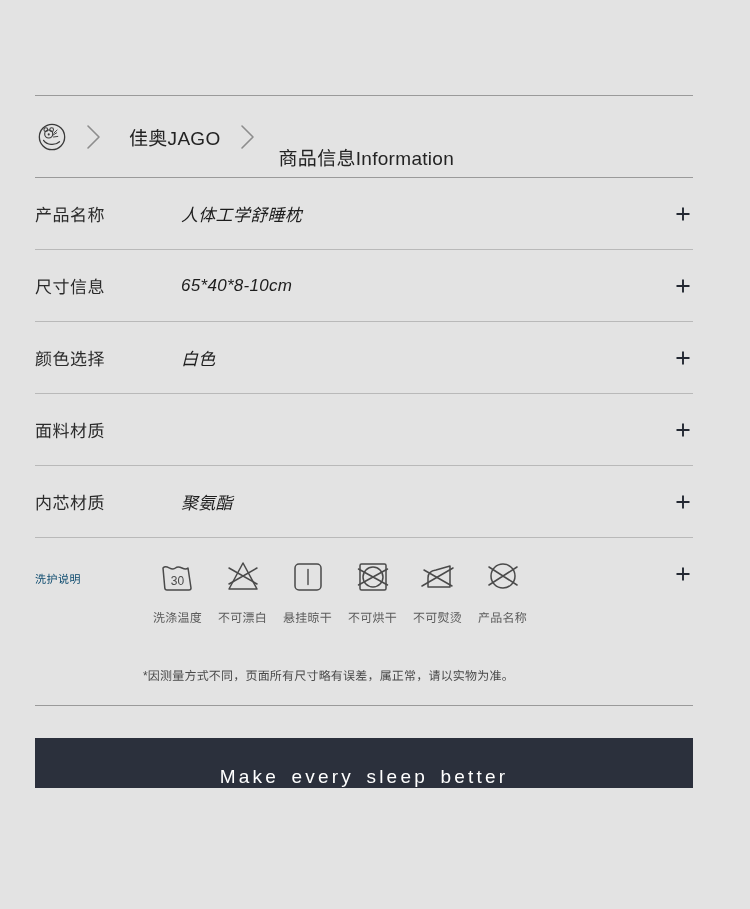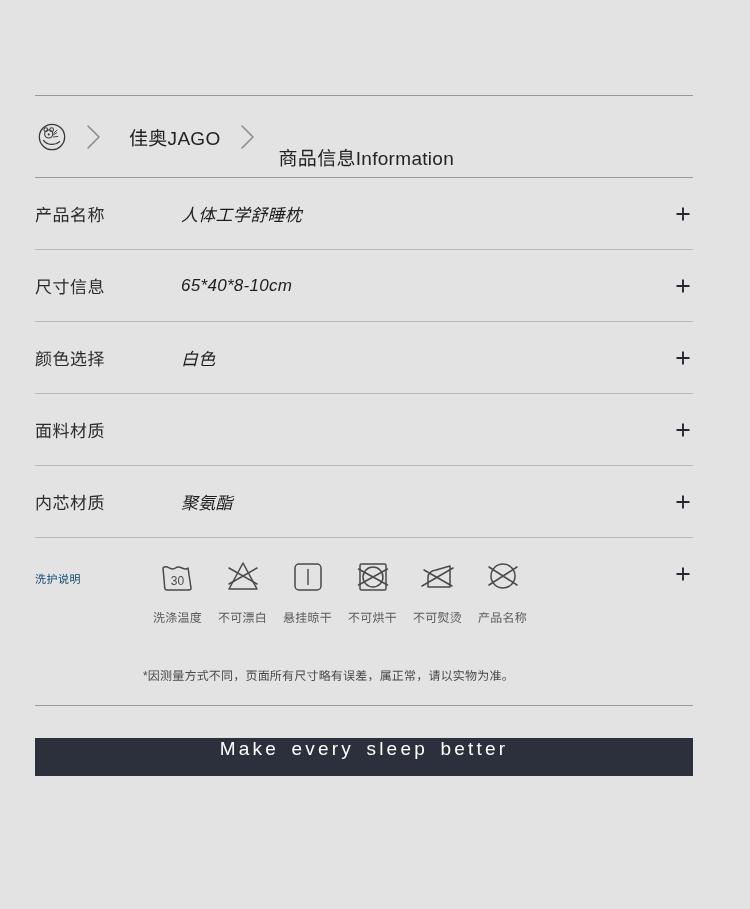--- a/index.html
+++ b/index.html
@@ -145,24 +145,24 @@
     color:#4a4a4a;
     letter-spacing:.2px;
   }
 
   .rule-bottom-wrap{margin-top:22px;}
 
   
   .footer-banner{
     margin-top:32px;
     width:658px;
-    height:38px;
+    height:50px;
     background:#2b303c;
     display:flex;
-    align-items:flex-start;
+    align-items:flex-end;
     justify-content:center;
   }
   .footer-text{
     color:#ffffff;
     font-size:19px;
     letter-spacing:3.2px;
     word-spacing:4px;
   }
 </style>
 </head>

